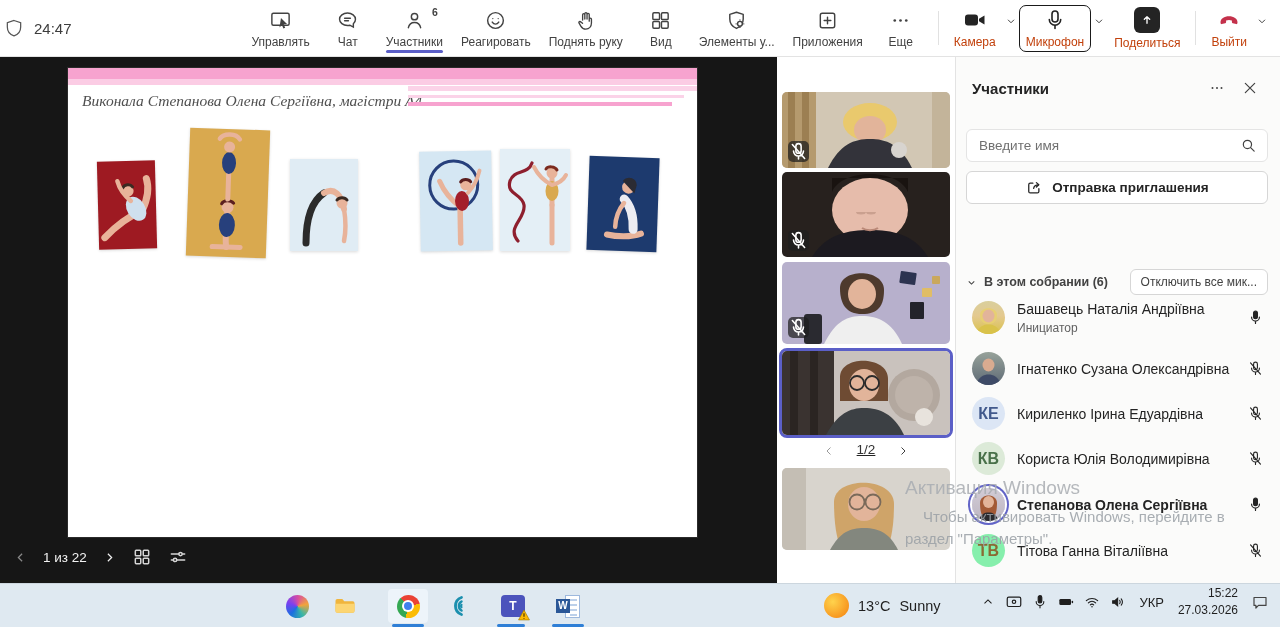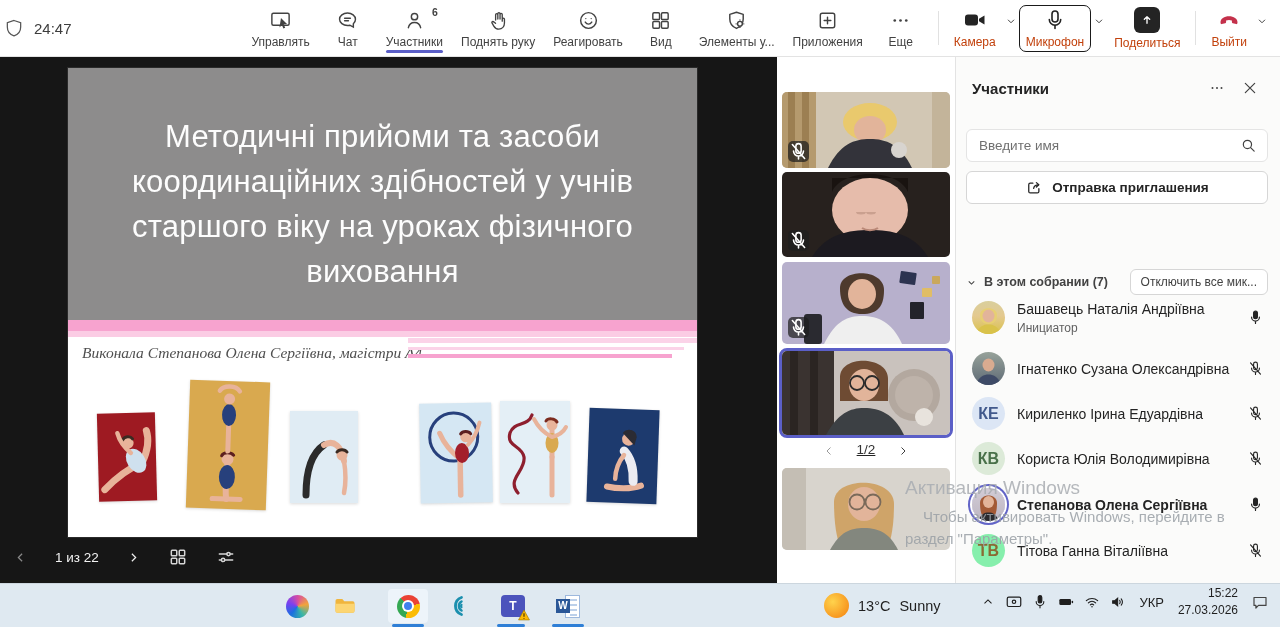--- a/index.html
+++ b/index.html
@@ -34,21 +34,21 @@
   .byline-row{position:relative;height:36px;}
   .byline{position:absolute;left:14px;top:7px;font-family:"Liberation Serif",serif;font-style:italic;
     font-size:15.5px;color:#4f4f4f;text-align:right;}
   .pstripe{position:absolute;background:#fbd3e8;}
   .ps1{top:1px;right:0;width:46%;height:5px;}
   .ps2{top:10px;right:2%;width:44%;height:3px;}
   .ps3{top:17px;right:4%;width:42%;height:4px;background:#f7a3cf;}
   .art{position:relative;height:164px;}
   .gtile{position:absolute;box-shadow:0 1px 3px rgba(0,0,0,.15);}
   .gtile svg{width:100%;height:100%;}
-  .deck-controls{position:absolute;left:14px;bottom:14px;height:26px;display:flex;align-items:center;gap:28px;color:#d6d6d6;}
+  .deck-controls{position:absolute;left:14px;bottom:14px;height:26px;display:flex;align-items:center;gap:16px;color:#d6d6d6;}
   .deck-pager{color:#f2f2f2;font-size:13.5px;display:flex;align-items:center;gap:16px;}
   .deck-btn{cursor:pointer;display:flex;align-items:center;}
   
   .video-col{position:absolute;top:57px;left:777px;width:178px;height:527px;background:#fff;}
   .vtile{position:absolute;left:5px;width:168px;border-radius:5px;overflow:hidden;cursor:pointer;}
   .vtile svg{width:100%;height:100%}
   .vt1{top:35px;height:76px;}
   .vt2{top:115px;height:85px;}
   .vt3{top:205px;height:82px;}
   .vt4{top:291px;height:84px;border:3px solid #5b5fc7;border-radius:8px;left:2px;width:168px;box-sizing:content-box;}
@@ -171,37 +171,37 @@
             <path d="M5.6 19.5c.7-3.5 3.3-5.5 6.4-5.5s5.7 2 6.4 5.5"></path>
           </svg>
         <span class="tb-badge">6</span>
       </span>
       <span class="lbl">Участники</span>
       <span class="tb-underline"></span>
     </div>
 
     <div class="tbitem">
       <span class="ic">
-        <svg width="23" height="23" viewBox="0 0 24 24" fill="none" stroke="#424242" stroke-width="1.4" stroke-linecap="round" stroke-linejoin="round">
-            <path d="M9 11.5V6a1.15 1.15 0 1 1 2.3 0v4.5M11.3 10.5V4.9a1.15 1.15 0 1 1 2.3 0v5.6M13.6 10.5V5.7a1.15 1.15 0 1 1 2.3 0v7M15.9 12.7v-2.1a1.15 1.15 0 1 1 2.3 0v4.1c0 3.6-2.4 6.3-5.9 6.3-2.5 0-3.9-1-5.2-3.2l-1.9-3.3c-.5-.9.5-1.9 1.4-1.3l2.3 1.7"></path>
-          </svg>
-      </span>
-      <span class="lbl">Поднять руку</span>
-    </div>
-
-    <div class="tbitem">
-      <span class="ic">
         <svg width="23" height="23" viewBox="0 0 24 24" fill="none" stroke="#424242" stroke-width="1.5" stroke-linecap="round">
             <circle cx="12" cy="12" r="8.2"></circle>
             <circle cx="9.2" cy="10" r=".7" fill="#424242" stroke="none"></circle>
             <circle cx="14.8" cy="10" r=".7" fill="#424242" stroke="none"></circle>
             <path d="M8.6 13.7c.9 1.4 2.1 2.1 3.4 2.1s2.5-.7 3.4-2.1"></path>
           </svg>
       </span>
       <span class="lbl">Реагировать</span>
+    </div>
+
+    <div class="tbitem">
+      <span class="ic">
+        <svg width="23" height="23" viewBox="0 0 24 24" fill="none" stroke="#424242" stroke-width="1.4" stroke-linecap="round" stroke-linejoin="round">
+            <path d="M9 11.5V6a1.15 1.15 0 1 1 2.3 0v4.5M11.3 10.5V4.9a1.15 1.15 0 1 1 2.3 0v5.6M13.6 10.5V5.7a1.15 1.15 0 1 1 2.3 0v7M15.9 12.7v-2.1a1.15 1.15 0 1 1 2.3 0v4.1c0 3.6-2.4 6.3-5.9 6.3-2.5 0-3.9-1-5.2-3.2l-1.9-3.3c-.5-.9.5-1.9 1.4-1.3l2.3 1.7"></path>
+          </svg>
+      </span>
+      <span class="lbl">Поднять руку</span>
     </div>
 
     <div class="tbitem">
       <span class="ic">
         <svg width="23" height="23" viewBox="0 0 24 24" fill="none" stroke="#424242" stroke-width="1.5">
             <rect x="4" y="4" width="7" height="7" rx="1.2"></rect>
             <rect x="13" y="4" width="7" height="7" rx="1.2"></rect>
             <rect x="4" y="13" width="7" height="7" rx="1.2"></rect>
             <rect x="13" y="13" width="7" height="7" rx="1.2"></rect>
           </svg>
@@ -295,26 +295,20 @@
     </div>
     <span class="chev-slot">
       <svg width="12" height="12" viewBox="0 0 24 24" fill="none" stroke="#424242" stroke-width="2">
           <path d="M6 9.5l6 6 6-6"></path>
         </svg>
     </span>
   </header>
 
   <main class="stage">
     <div class="slide">
-      <div class="slide-gray">
-        <span class="tline">Методичні прийоми та засоби</span>
-        <span class="tline">координаційних здібностей у учнів</span>
-        <span class="tline">старшого віку на уроках фізичного</span>
-        <span class="tline">виховання</span>
-      </div>
       <div class="pink1"></div>
       <div class="pink2"></div>
       <div class="byline-row">
         <span class="byline">Виконала Степанова Олена Сергіївна, магістри А4</span>
         <span class="pstripe ps1"></span>
         <span class="pstripe ps2"></span>
         <span class="pstripe ps3"></span>
       </div>
       <div class="art">
         <div class="gtile" style="left:30px;top:40px;width:58px;height:88px;background:#9e1a22;transform:rotate(-1.5deg)">
@@ -549,21 +543,21 @@
       </span>
       <span class="lbl">Отправка приглашения</span>
     </div>
 
     <div class="section-row">
       <span>
         <svg width="11" height="11" viewBox="0 0 24 24" fill="none" stroke="#424242" stroke-width="2.2">
             <path d="M6 9.5l6 6 6-6"></path>
           </svg>
       </span>
-      <span class="section-lbl">В этом собрании (7)</span>
+      <span class="section-lbl">В этом собрании (6)</span>
       <span class="sp"></span>
       <button class="muteall-btn">Отключить все мик...</button>
     </div>
 
     <div class="plist">
 
       <div class="prow" style="top:0">
         <span class="avatar av-p1">
           <svg width="33" height="33" viewBox="0 0 33 33">
               <path d="M8 14 C8 5 25 5 25 14 C25 20 22 23 16.5 23 C11 23 8 20 8 14Z" fill="#e7cf72"></path>

